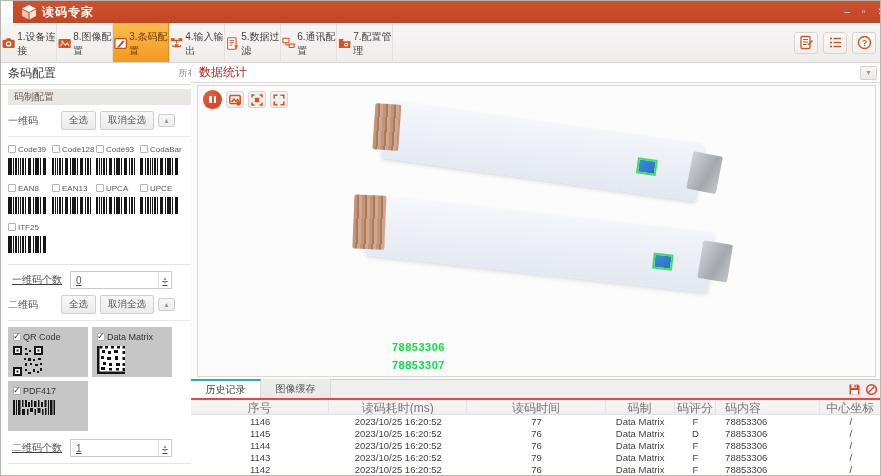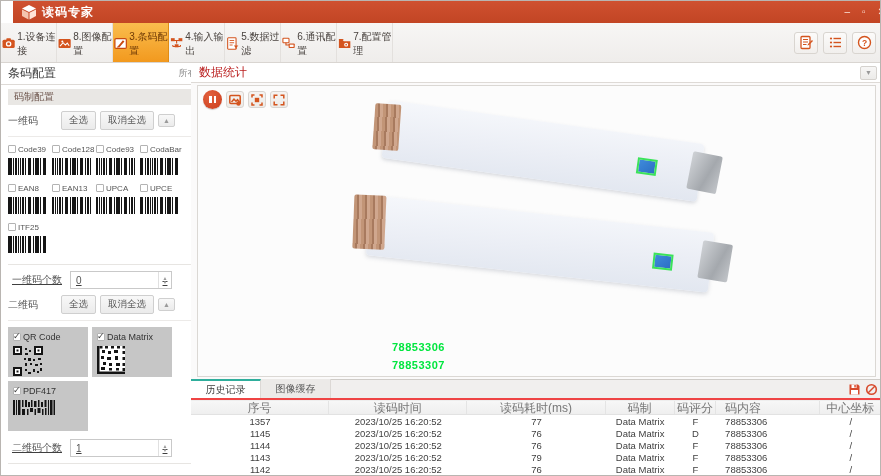--- a/index.html
+++ b/index.html
@@ -601,31 +601,31 @@
             <circle cx="6.5" cy="6.5" r="4.8" fill="none" stroke="#d7492b" stroke-width="1.6"></circle>
             <path d="M3 10 L10 3" stroke="#d7492b" stroke-width="1.4"></path>
           </svg>
         </span>
       </div>
     </div>
 
     <div class="table">
       <div class="tr head">
         <div class="td c0">序号</div>
+        <div class="td c2">读码耗时(ms)</div>
         <div class="td c1">读码时间</div>
-        <div class="td c2">读码耗时(ms)</div>
         <div class="td c3">码制</div>
         <div class="td c4">码评分</div>
         <div class="td c5">码内容</div>
         <div class="td c6">中心坐标</div>
       </div>
       <div>
 
           <div class="tr">
-            <div class="td c0">1357</div>
+            <div class="td c0">1146</div>
             <div class="td c1">2023/10/25 16:20:52</div>
             <div class="td c2">77</div>
             <div class="td c3">Data Matrix</div>
             <div class="td c4">F</div>
             <div class="td c5">78853306</div>
             <div class="td c6">/</div>
           </div>
 
           <div class="tr">
             <div class="td c0">1145</div>

